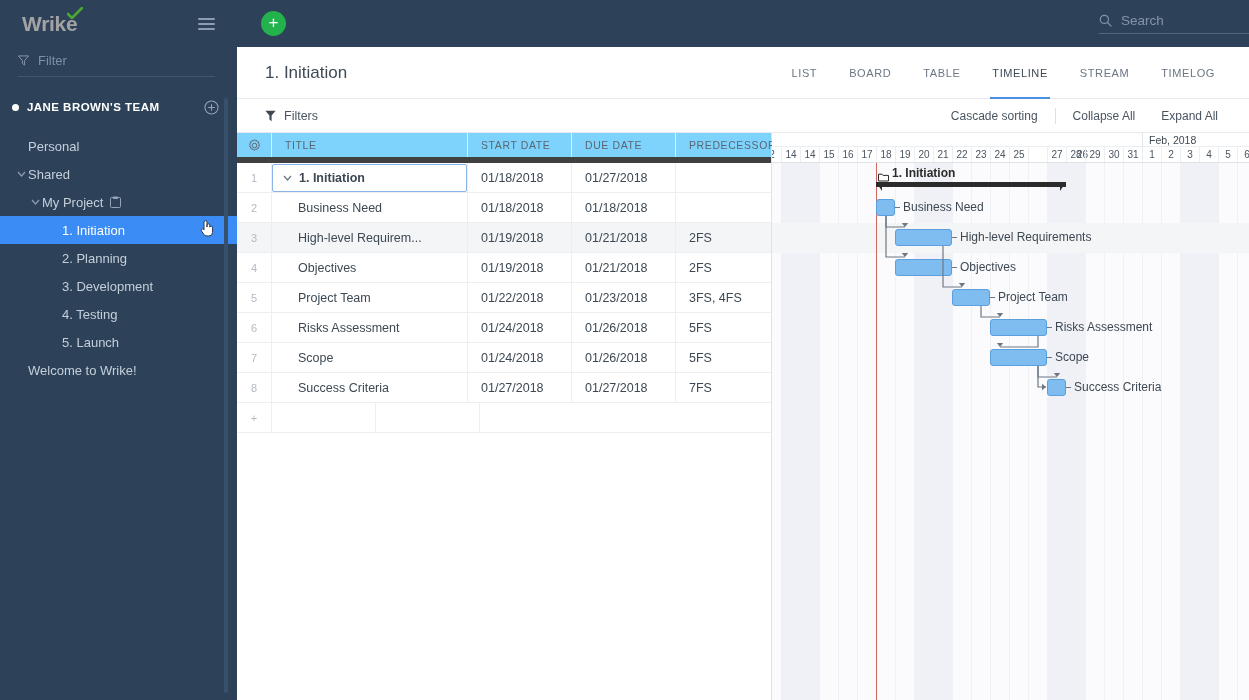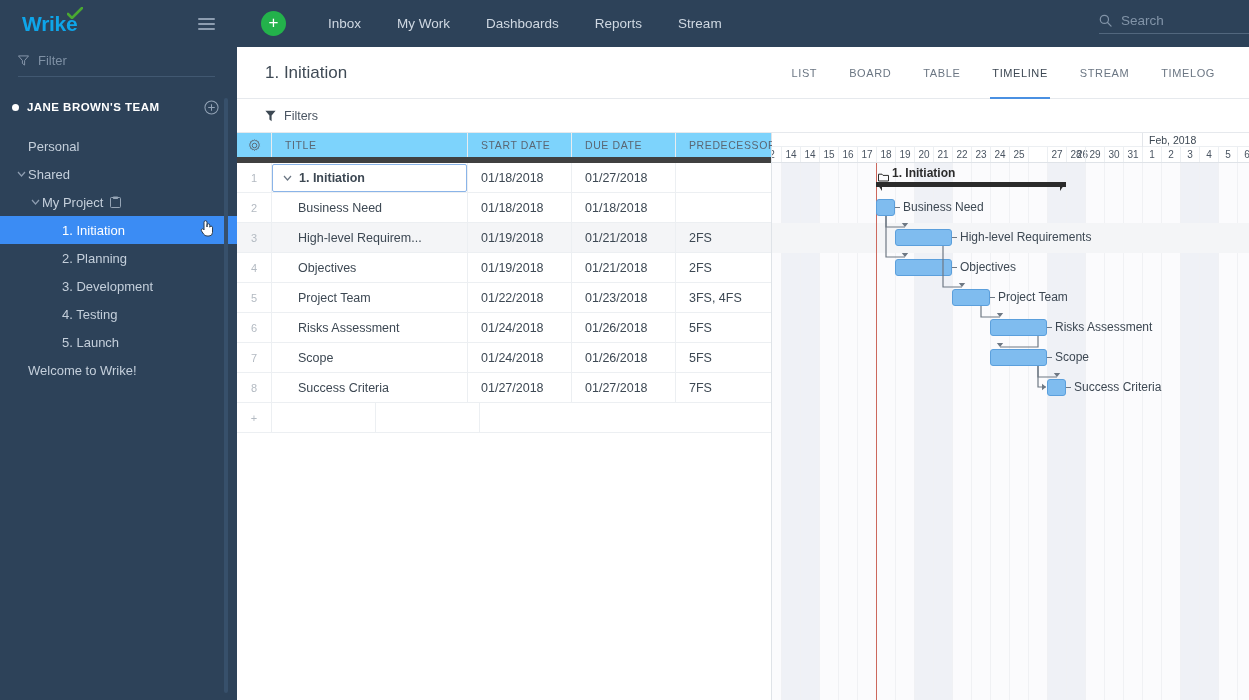--- a/index.html
+++ b/index.html
@@ -11,21 +11,21 @@
   }
   #app { position: relative; width: 1249px; height: 700px; display: flex; }
 
   
   .sidebar {
     width: 237px; height: 700px;
     background: #2d4259;
     position: relative; flex: 0 0 237px;
   }
   .sb-top { height: 47px; display: flex; align-items: center; justify-content: space-between; padding: 0 18px 0 22px; }
-  .logo { position: relative; color: #0ea5e9; font-size: 21px; font-weight: bold; letter-spacing: -0.3px; font-family: "Liberation Sans", sans-serif; }
+  .logo { position: relative; color: #a3a3a3; font-size: 21px; font-weight: bold; letter-spacing: -0.3px; font-family: "Liberation Sans", sans-serif; }
   .logo .check { position: absolute; left: 45px; top: -5px; }
   .hamburger { display: flex; flex-direction: column; gap: 3px; cursor: pointer; padding: 4px; }
   .hamburger span { display: block; width: 17px; height: 2px; background: #8d9db0; border-radius: 1px; }
 
   .sb-filter { margin: 6px 22px 0 18px; display: flex; align-items: center; gap: 9px; padding-bottom: 8px; border-bottom: 1px solid #415871; }
   .filter-ico { width: 11px; height: 11px; flex: 0 0 11px; }
   .sb-filter input {
     background: transparent; border: none; outline: none;
     color: #ffffff; font-size: 13px; font-family: "Liberation Sans", sans-serif;
     width: 100%;
@@ -236,27 +236,20 @@
       </div>
     </div>
 
     <div class="sb-scroll-track"></div>
   </div>
 
   <div class="main">
 
     <div class="topbar">
       <div class="add-btn">+</div>
-      <div class="topnav">
-        <a>Inbox</a>
-        <a>My Work</a>
-        <a>Dashboards</a>
-        <a>Reports</a>
-        <a>Stream</a>
-      </div>
       <div class="search-box">
         <svg width="13" height="13" viewBox="0 0 14 14">
           <circle cx="5.8" cy="5.8" r="4.4" fill="none" stroke="#8294a8" stroke-width="1.3"></circle>
           <path d="M9.2 9.2 L13 13" stroke="#8294a8" stroke-width="1.3" stroke-linecap="round"></path>
         </svg>
         <span class="ph">Search</span>
       </div>
     </div>
 
     <div class="titlebar">
@@ -270,20 +263,26 @@
         <div class="viewtab">TIMELOG</div>
       </div>
     </div>
 
     <div class="filterbar">
       <div class="filters-l">
         <svg width="11" height="12" viewBox="0 0 11 12">
           <path d="M0.4 0.8 L10.6 0.8 L6.6 5.6 L6.6 11.2 L4.4 9.4 L4.4 5.6 Z" fill="#3d4853"></path>
         </svg>
         <span>Filters</span>
+      </div>
+      <div class="filters-r">
+        <span class="it">Cascade sorting</span>
+        <span class="divider-v"></span>
+        <span class="it">Collapse All</span>
+        <span class="it">Expand All</span>
       </div>
     </div>
 
     <div class="content">
 
       <div class="grid">
         <div class="grid-head">
           <div class="gh c-gear">
             <svg width="13" height="13" viewBox="0 0 16 16">
               <path d="M8 5.2a2.8 2.8 0 1 0 0 5.6 2.8 2.8 0 0 0 0-5.6z" fill="none" stroke="#5a6673" stroke-width="1.2"></path>

